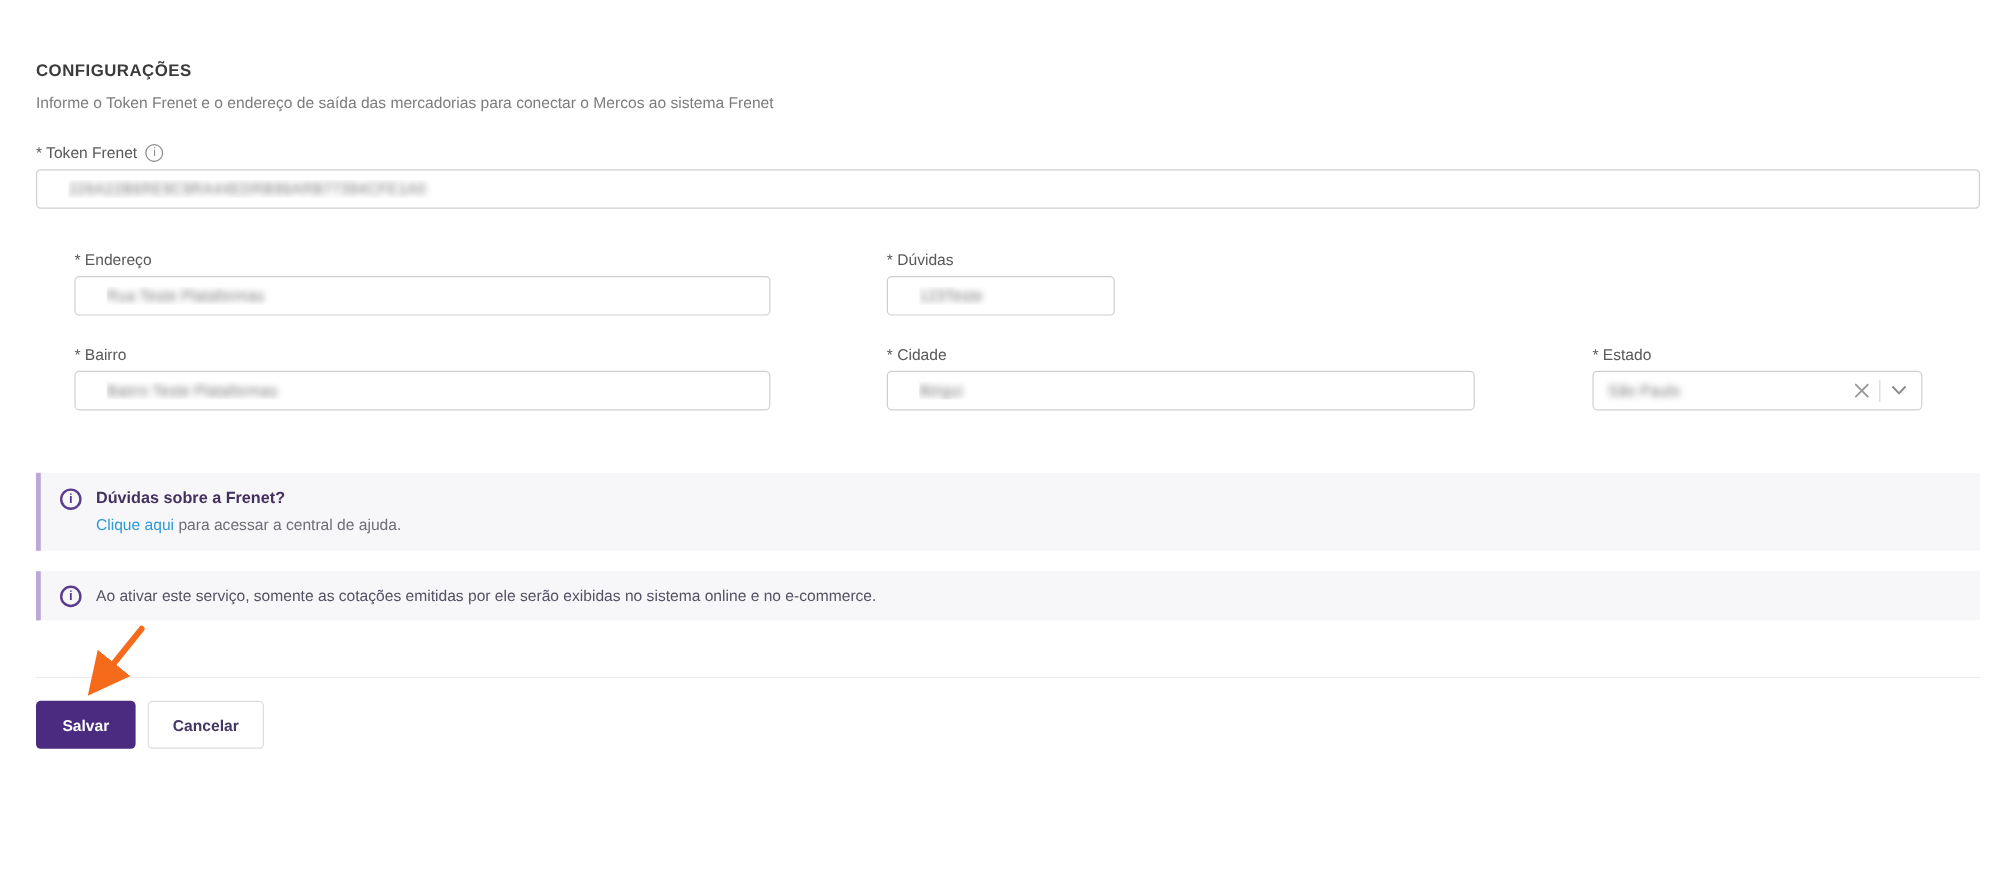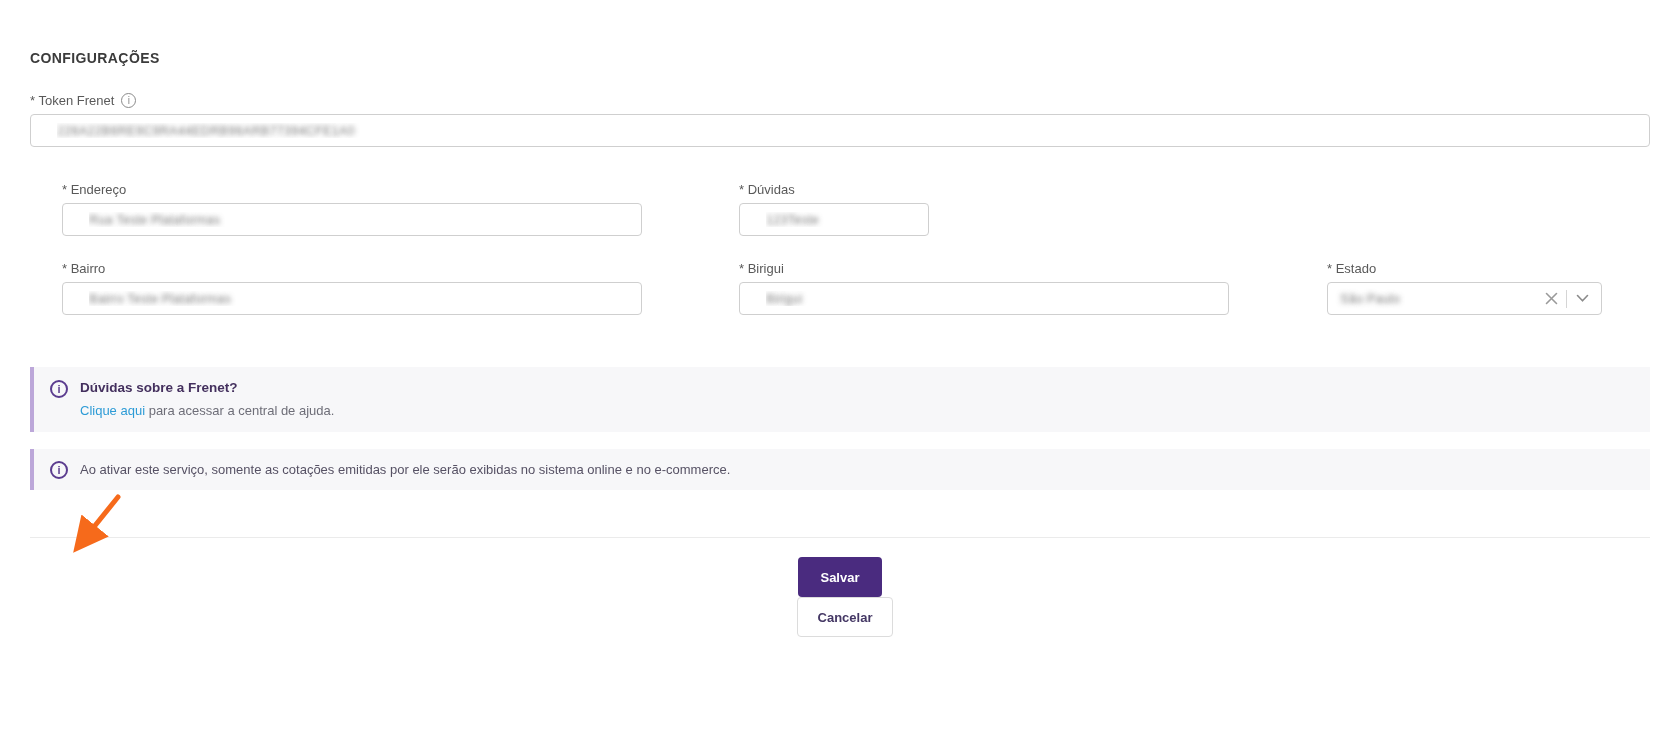--- a/index.html
+++ b/index.html
@@ -44,34 +44,35 @@
   .info-box.second { margin-top:17px; padding:11px 16px; align-items:center; }
   .info-circle-lg { flex:0 0 auto; width:18px; height:18px; border:2px solid #5b3c8f; border-radius:50%;
     color:#5b3c8f; font-size:11px; line-height:14px; text-align:center; font-weight:bold; margin-top:1px; }
   .info-title { font-size:13.5px; font-weight:bold; color:#44305e; line-height:18px; }
   .info-body { font-size:13px; color:#6e6e78; line-height:18px; margin-top:5px;text-align:right; }
   .info-body a { color:#2d9bd6; text-decoration:none; cursor:pointer; }
   .info-text { font-size:13px; color:#565164; line-height:16px; }
 
   .divider { margin-top:47px; border-top:1px solid #ebebeb; }
 
-  .actions { position:relative; margin-top:19px; display:flex; align-items:center;flex-direction:column; }
+  .actions { position:relative; margin-top:19px; display:flex; align-items:center; }
   .btn { height:40px; border-radius:4px; font-size:13px; font-weight:bold; cursor:pointer;
     font-family:"Liberation Sans", sans-serif; }
   .btn-save { background:#4a2b7f; color:#fff; border:none; padding:0 22px; }
   .btn-cancel { background:#fff; color:#443764; border:1px solid #dcdcdc; padding:0 20px; margin-left:10px; }
 
   .arrow-annotation { position:absolute; left:25px; top:-66px; pointer-events:none; }
 </style>
 </head>
 <body>
 
 <div class="container">
 
   <div class="page-title">CONFIGURAÇÕES</div>
+  <div class="subtitle">Informe o Token Frenet e o endereço de saída das mercadorias para conectar o Mercos ao sistema Frenet</div>
 
   <div class="token-group">
     <div class="field-label">
       <span>* Token Frenet</span>
       <span class="info-circle-sm">i</span>
     </div>
     <input class="text-input blur-text" type="text" readonly="" value="226A22B6RE9C9RA44EDRB96ARB77394CFE1A0" style="">
   </div>
 
 
@@ -85,21 +86,21 @@
       <input class="text-input blur-text" type="text" readonly="" value="123Teste" style="">
     </div>
   </div>
 
   <div class="form-row row-b">
     <div class="col-bairro">
       <div class="field-label">* Bairro</div>
       <input class="text-input blur-text" type="text" readonly="" value="Bairro Teste Plataformas" style="">
     </div>
     <div class="col-cidade">
-      <div class="field-label">* Birigui</div>
+      <div class="field-label">* Cidade</div>
       <input class="text-input blur-text" type="text" readonly="" value="Birigui" style="">
     </div>
     <div class="col-estado">
       <div class="field-label">* Estado</div>
       <div class="combobox">
         <span class="value blur-text">São Paulo</span>
         <span class="combo-clear">
           <svg width="13" height="13" viewBox="0 0 13 13">
               <path d="M1.5 1.5 L11.5 11.5 M11.5 1.5 L1.5 11.5" stroke="#9a9a9a" stroke-width="1.6" stroke-linecap="round"></path>
             </svg>

